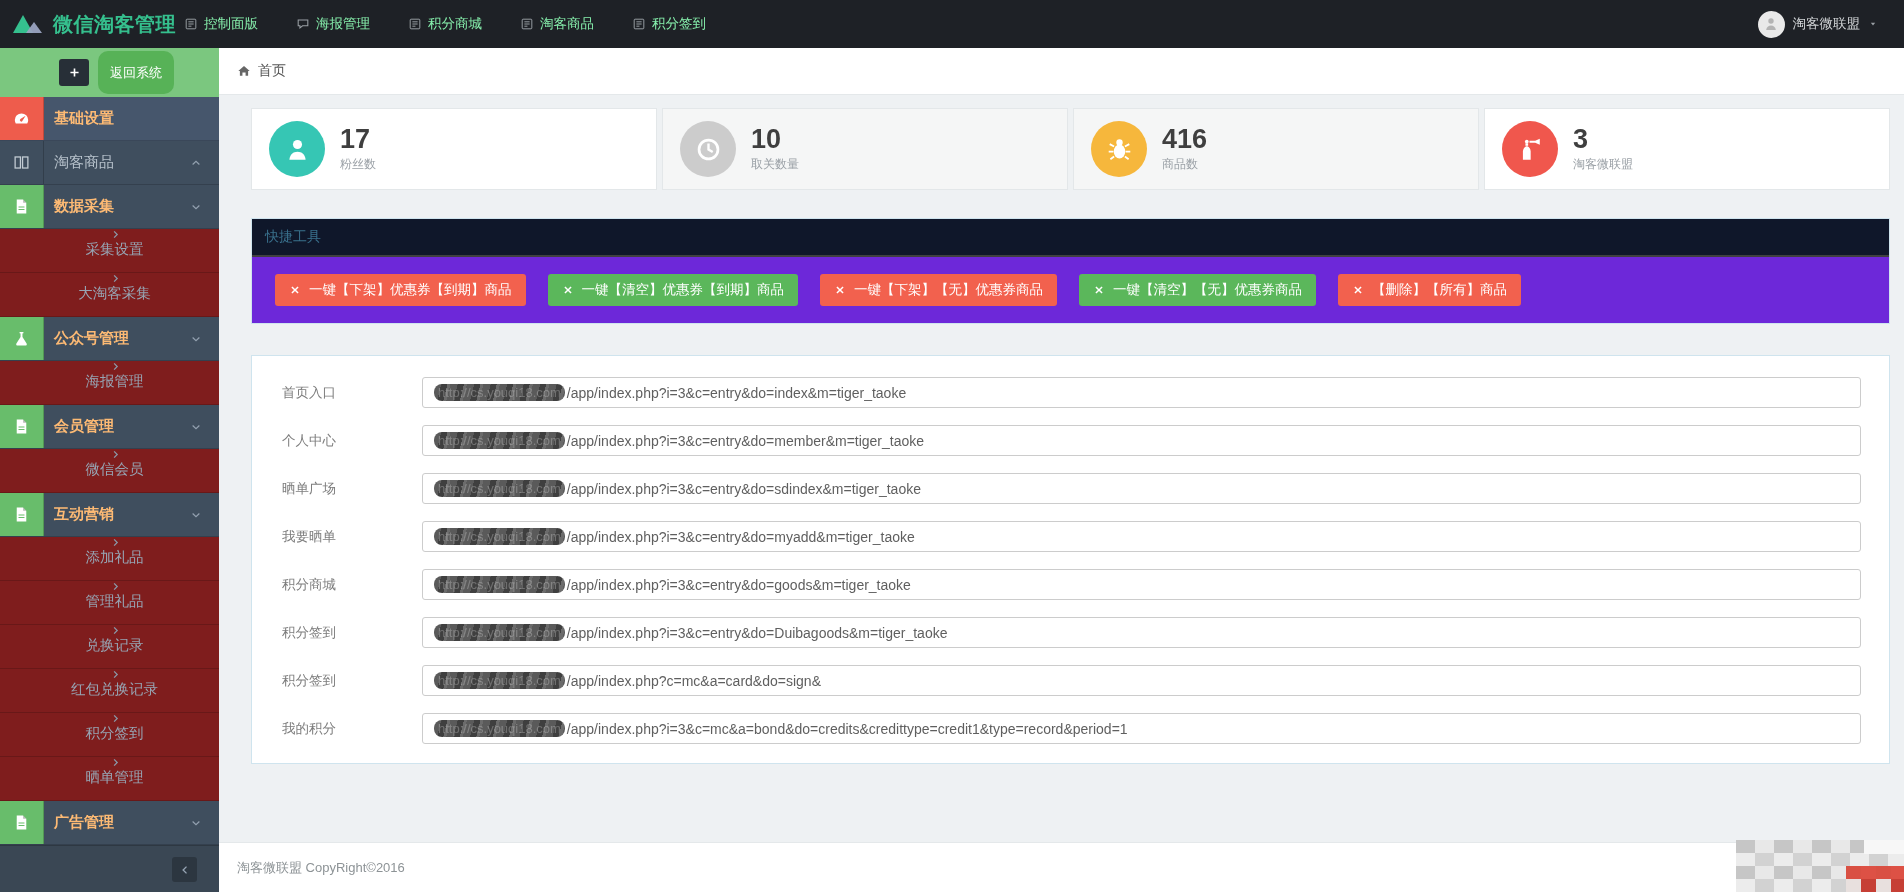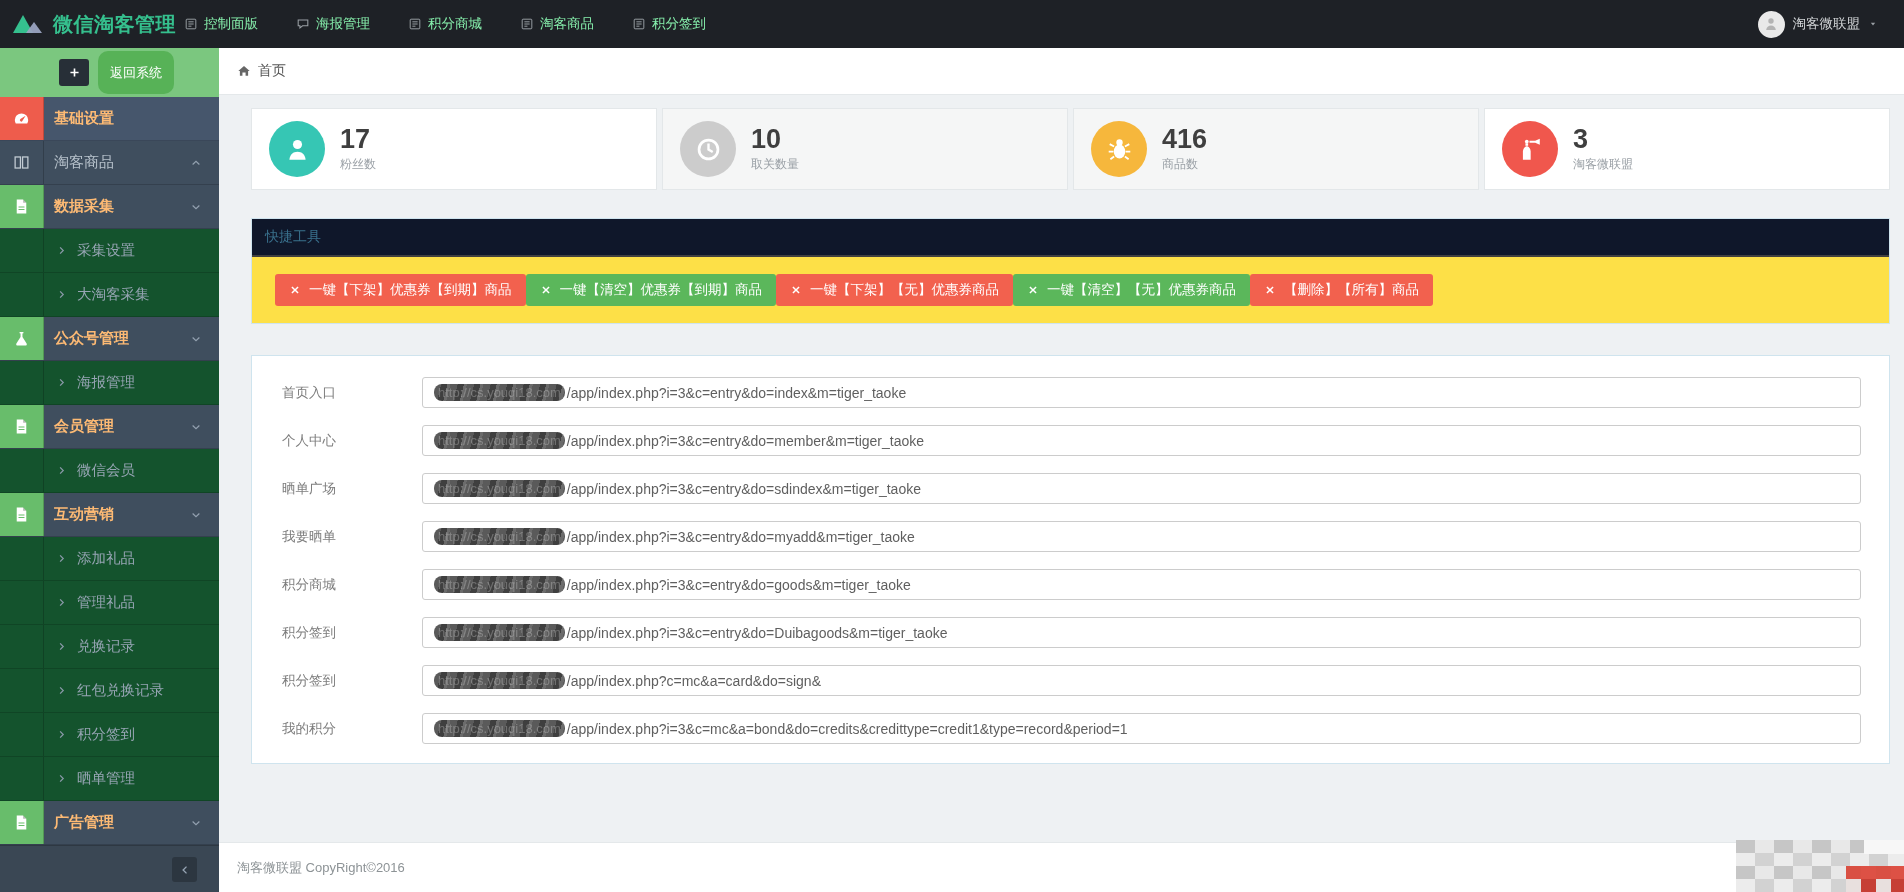--- a/index.html
+++ b/index.html
@@ -33,21 +33,21 @@
   .btn-plus { width:30px; height:27px; background:#272f37; color:#fff; border-radius:3px; border:none;
               display:flex; align-items:center; justify-content:center; font-size:13px; cursor:pointer; }
   .btn-return { height:43px; background:#57b257; color:#fff; border-radius:10px; border:none;
                 font-size:13px; display:flex; align-items:center; padding:0 12px; cursor:pointer;
                 font-family:inherit; }
   .side-menu { }
   .side-row { height:44px; display:flex; align-items:center; position:relative;
               border-bottom:1px solid rgba(0,0,0,.17); cursor:pointer; }
   .side-row.header { background:#3f4e5e; }
   .side-row.header.active { background:#46566c; }
-  .side-row.child { background:#14532d; }
+  .side-row.child { background:#7f1d1d;flex-direction:column; }
   .cell-icon { width:44px; align-self:stretch; display:flex; align-items:center; justify-content:center;
                border-right:1px solid rgba(0,0,0,.20); font-size:17px; color:#fff; flex:none; }
   .cell-icon.red { background:#ee5c4c; }
   .cell-icon.green { background:#68bd6b; }
   .cell-icon.plain { color:#c3ccd4; }
   .side-arrow { display:none; }
   .side-row.child .side-arrow { display:flex; margin-left:12px; color:#8a99a9; font-size:11px; }
   .side-label { margin-left:10px; font-size:15px; color:#fdba74; font-weight:700; white-space:nowrap; }
   .side-row.header.muted .side-label { font-weight:400; color:#b6c1cb; }
   .side-row.child .side-label { color:#97a5b4; font-size:14.5px; font-weight:400; }
@@ -71,21 +71,21 @@
                display:flex; align-items:center; padding-left:17px; gap:15px; }
   .stat-card:nth-child(2), .stat-card:nth-child(3) { background:#f5f6f6; }
   .stat-circle { width:56px; height:56px; border-radius:50%; color:#fff; flex:none;
                  display:flex; align-items:center; justify-content:center; font-size:27px; }
   .stat-value { font-size:27px; font-weight:700; color:#3f3f3f; line-height:1.05; }
   .stat-label { font-size:12px; color:#9aa0a6; margin-top:3px; }
 
   .panel { border:1px solid #cfe4ee; margin-top:28px; }
   .panel-head { height:38px; background:#0f172a; border-bottom:2px solid #404040;
                 display:flex; align-items:center; padding-left:13px; font-size:14px; color:#39708c; }
-  .panel-body-tools { background:#fde047; padding:17px 0 17px 23px; display:flex; }
+  .panel-body-tools { background:#6d28d9; padding:17px 0 17px 23px; display:flex; gap:22px; }
   .tool-btn { border:none; color:#fff; font-size:13.5px; padding:7px 14px; border-radius:3px;
               display:inline-flex; align-items:center; gap:8px; cursor:pointer; font-family:inherit;
               white-space:nowrap; }
   .tool-btn.red { background:#f2614e; }
   .tool-btn.green { background:#5bb75b; }
   .tool-btn .x { font-size:12px; display:flex; }
 
   .panel.entry { margin-top:31px; }
   .panel-body-entry { background:#fff; padding:21px 28px 19px 30px; }
   .entry-row { display:flex; align-items:center; margin-bottom:17px; }

